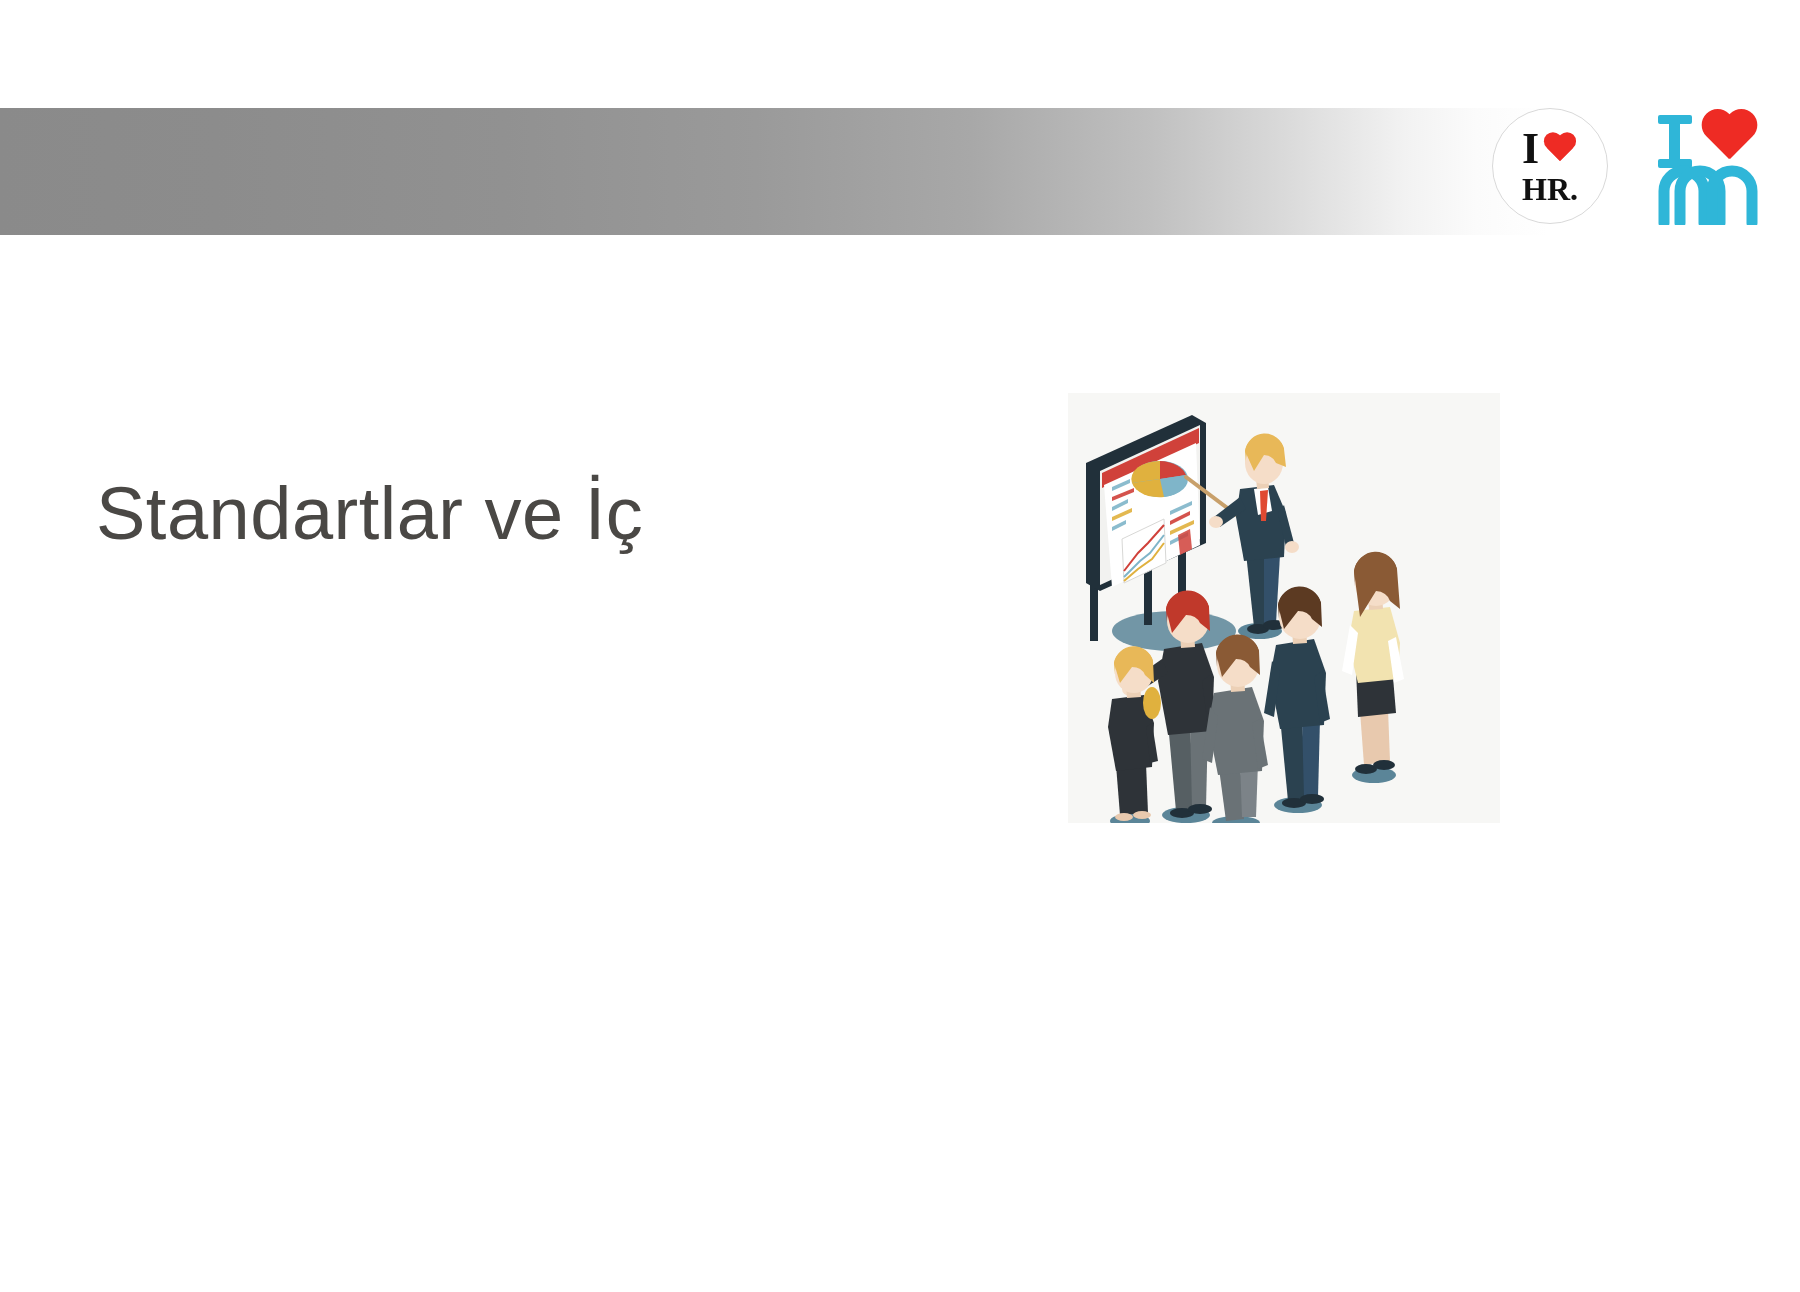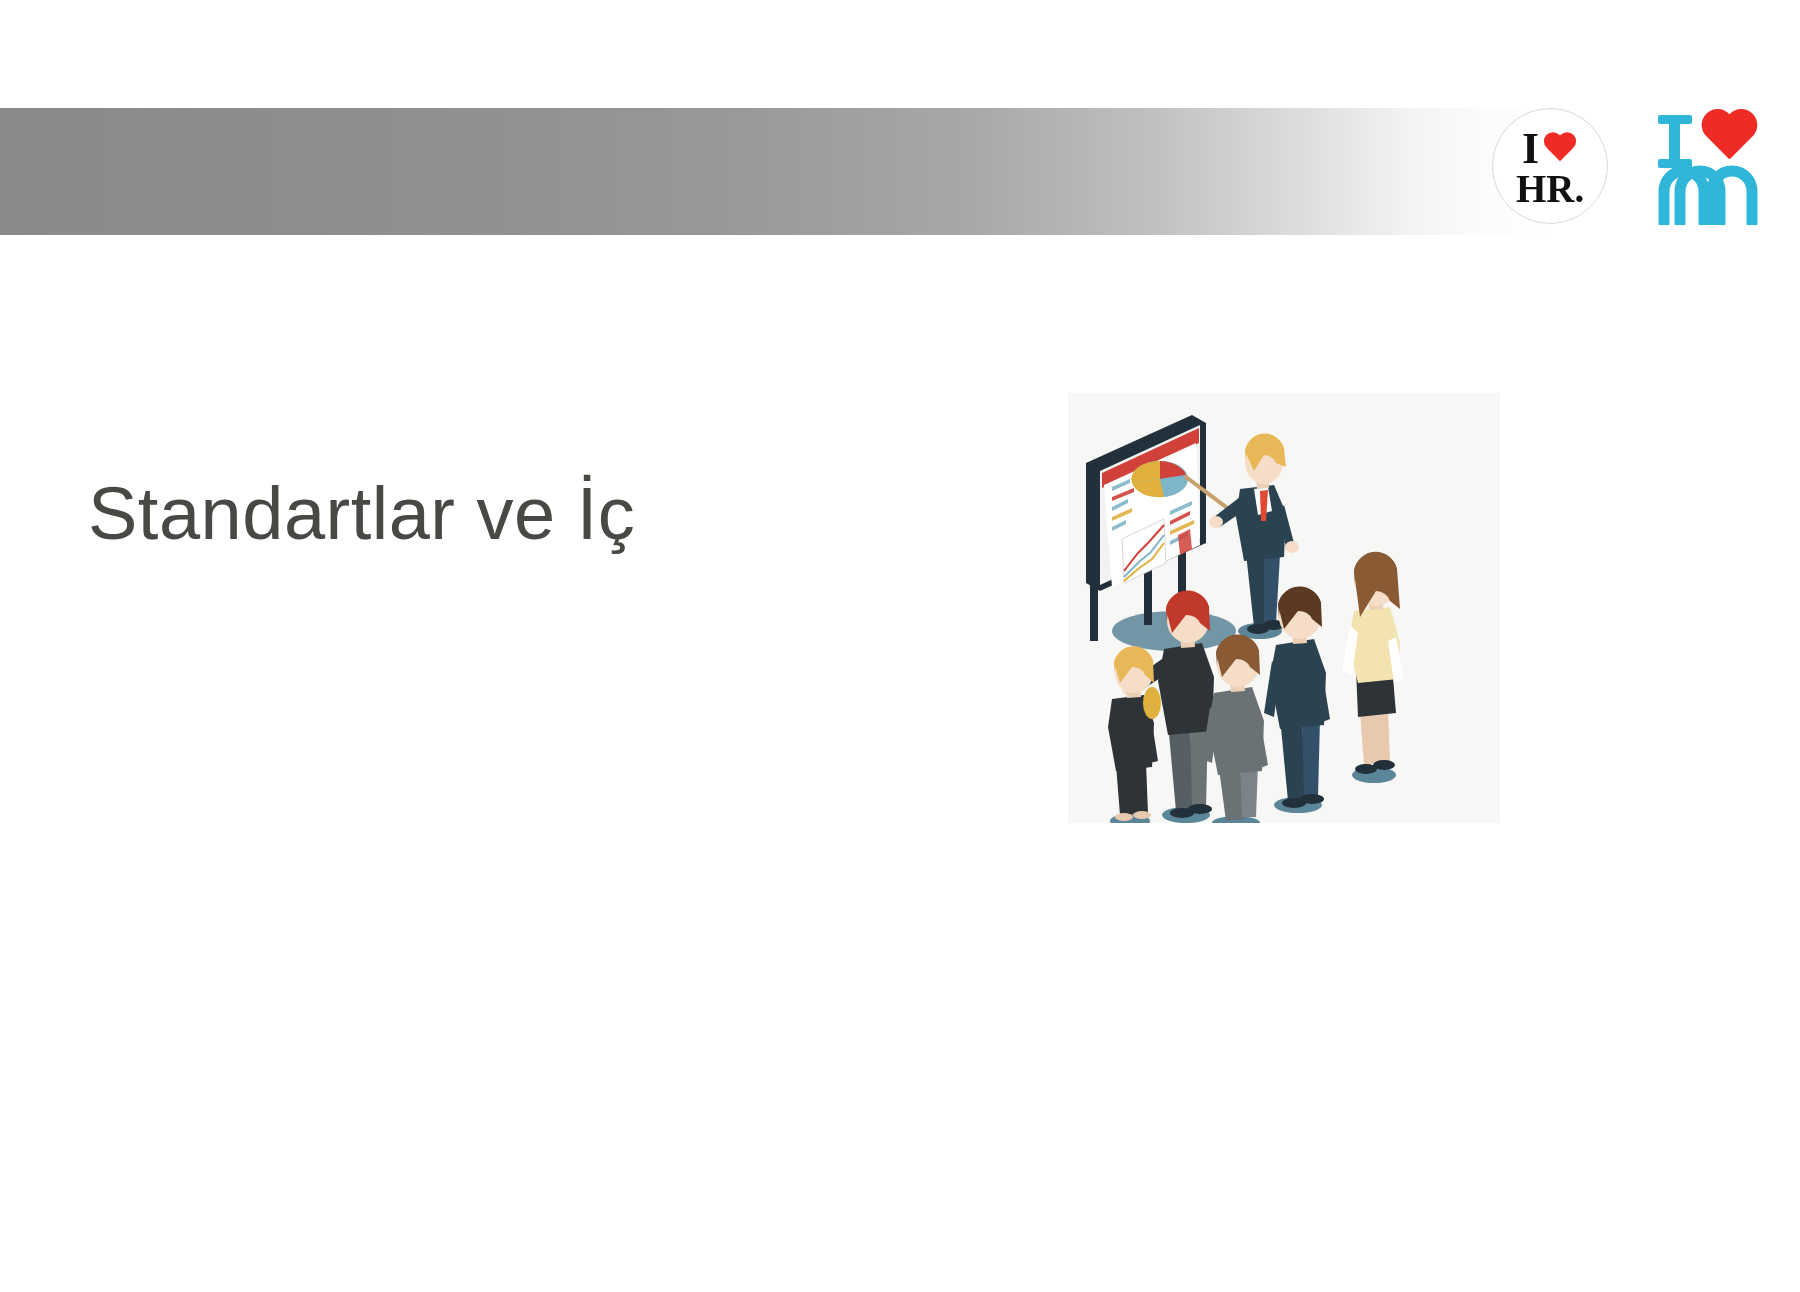--- a/index.html
+++ b/index.html
@@ -36,39 +36,39 @@
   }
   .heart{position:relative;width:36px;height:32px;}
   .heart::before,.heart::after{
     content:"";position:absolute;top:0;width:18px;height:28px;
     background:#ee2b24;border-radius:18px 18px 0 0;
   }
   .heart::before{left:18px;transform:rotate(-45deg);transform-origin:0 100%;}
   .heart::after{left:0;transform:rotate(45deg);transform-origin:100% 100%;}
   .ihr-bottom{
     font-family:"Liberation Serif",serif;font-weight:bold;
-    font-size:39px;line-height:40px;color:#111;margin-top:-2px;
+    font-size:32px;line-height:40px;color:#111;margin-top:-2px;
   }
 
   .im-logo{width:112px;height:118px;position:relative;}
   .im-i-bar-top{position:absolute;left:2px;top:8px;width:34px;height:9px;background:#2fb6d8;border-radius:2px;}
   .im-i-stem{position:absolute;left:13px;top:8px;width:11px;height:52px;background:#2fb6d8;}
   .im-i-bar-bot{position:absolute;left:2px;top:52px;width:34px;height:9px;background:#2fb6d8;border-radius:2px;}
   .heart-cyan{position:absolute;left:42px;top:4px;width:62px;height:56px;}
   .heart-cyan::before,.heart-cyan::after{
     content:"";position:absolute;top:0;width:32px;height:48px;
     background:#ee2b24;border-radius:32px 32px 0 0;
   }
   .heart-cyan::before{left:31px;transform:rotate(-45deg);transform-origin:0 100%;}
   .heart-cyan::after{left:0;transform:rotate(45deg);transform-origin:100% 100%;}
   .im-m{position:absolute;left:0px;top:56px;}
 
   
   .title-block{
-    position:absolute;left:88px;top:468px;width:760px;
+    position:absolute;left:96px;top:468px;width:760px;
   }
   .title-line{
     font-family:"Liberation Sans",sans-serif;
     font-size:74px;line-height:92px;color:#4a4845;
     font-weight:300;letter-spacing:0.5px;white-space:nowrap;
   }
 
   
   .illus{
     position:absolute;left:1068px;top:393px;width:432px;height:430px;

